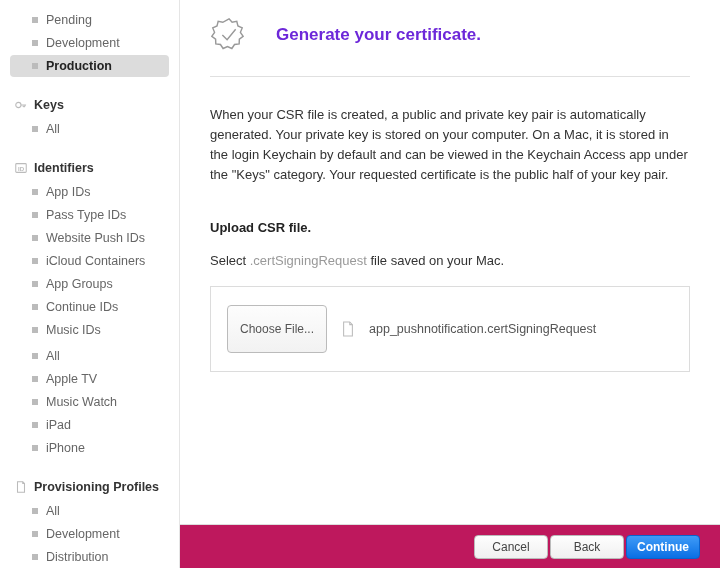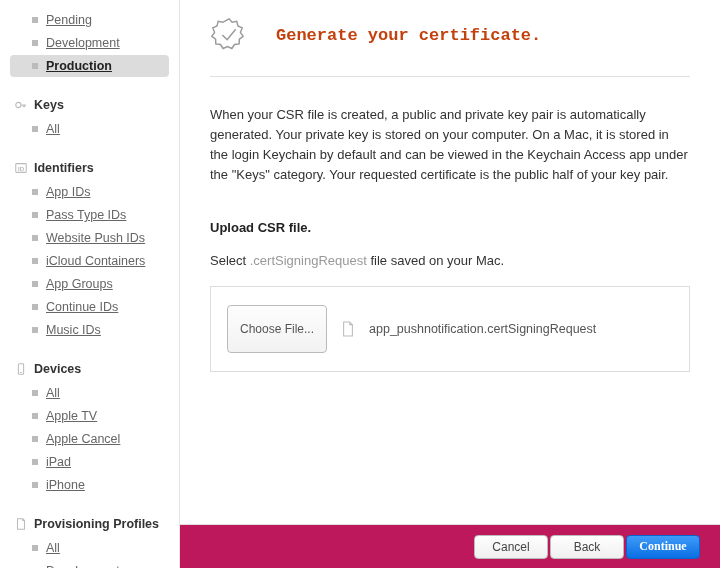--- a/index.html
+++ b/index.html
@@ -52,21 +52,20 @@
 }
 .nav-item {
   display: flex;
   align-items: center;
   padding: 4px 4px 4px 22px;
   font-size: 12.5px;
   color: #666;
   cursor: pointer;
   border-radius: 4px;
   margin: 1px 0;
-  text-decoration: underline;
 }
 .nav-item.selected {
   background: #dcdcdc;
   color: #222;
   font-weight: 600;
 }
 .nav-item .bullet {
   width: 6px;
   height: 6px;
   background: #bbb;
@@ -87,22 +86,21 @@
 }
 .title-icon {
   width: 38px;
   height: 38px;
   margin-right: 28px;
   color: #999;
 }
 .title-text {
   font-size: 17px;
   font-weight: 700;
-  color: #c2410c;
-  font-family: Liberation Mono, monospace;
+  color: #6d28d9;
 }
 .desc {
   font-size: 13px;
   color: #333;
   line-height: 1.55;
   margin-bottom: 34px;
 }
 .upload-title {
   font-weight: 700;
   font-size: 13px;
@@ -160,21 +158,20 @@
   font-size: 12px;
   color: #444;
   cursor: pointer;
   font-family: inherit;
 }
 .footer button.primary {
   background: linear-gradient(#3f9bf7, #0a6fe4);
   border: 1px solid #0a63cc;
   color: #fff;
   font-weight: 600;
-  font-family: Liberation Serif, serif;
 }
 </style>
 </head>
 <body>
 
 <div class="sidebar">
   <div class="nav-section">
     <div class="nav-item">
       <span class="bullet"></span>
       <span>Pending</span>
@@ -239,40 +236,31 @@
         <span class="bullet"></span>
         <span>Continue IDs</span>
       </div>
     <div class="nav-item">
         <span class="bullet"></span>
         <span>Music IDs</span>
       </div>
   </div>
 
   <div class="nav-section">
-    <div class="nav-header">
-      <span class="hicon">
-        <svg viewBox="0 0 16 16" width="14" height="14" fill="none" stroke="currentColor" stroke-width="1.2">
-            <rect x="5" y="2" width="6" height="12" rx="1"></rect>
-            <line x1="7" y1="12" x2="9" y2="12"></line>
-          </svg>
-      </span>
-      <span>Devices</span>
-    </div>
     <div class="nav-item">
         <span class="bullet"></span>
         <span>All</span>
       </div>
     <div class="nav-item">
         <span class="bullet"></span>
         <span>Apple TV</span>
       </div>
     <div class="nav-item">
         <span class="bullet"></span>
-        <span>Apple Cancel</span>
+        <span>Music Watch</span>
       </div>
     <div class="nav-item">
         <span class="bullet"></span>
         <span>iPad</span>
       </div>
     <div class="nav-item">
         <span class="bullet"></span>
         <span>iPhone</span>
       </div>
   </div>

